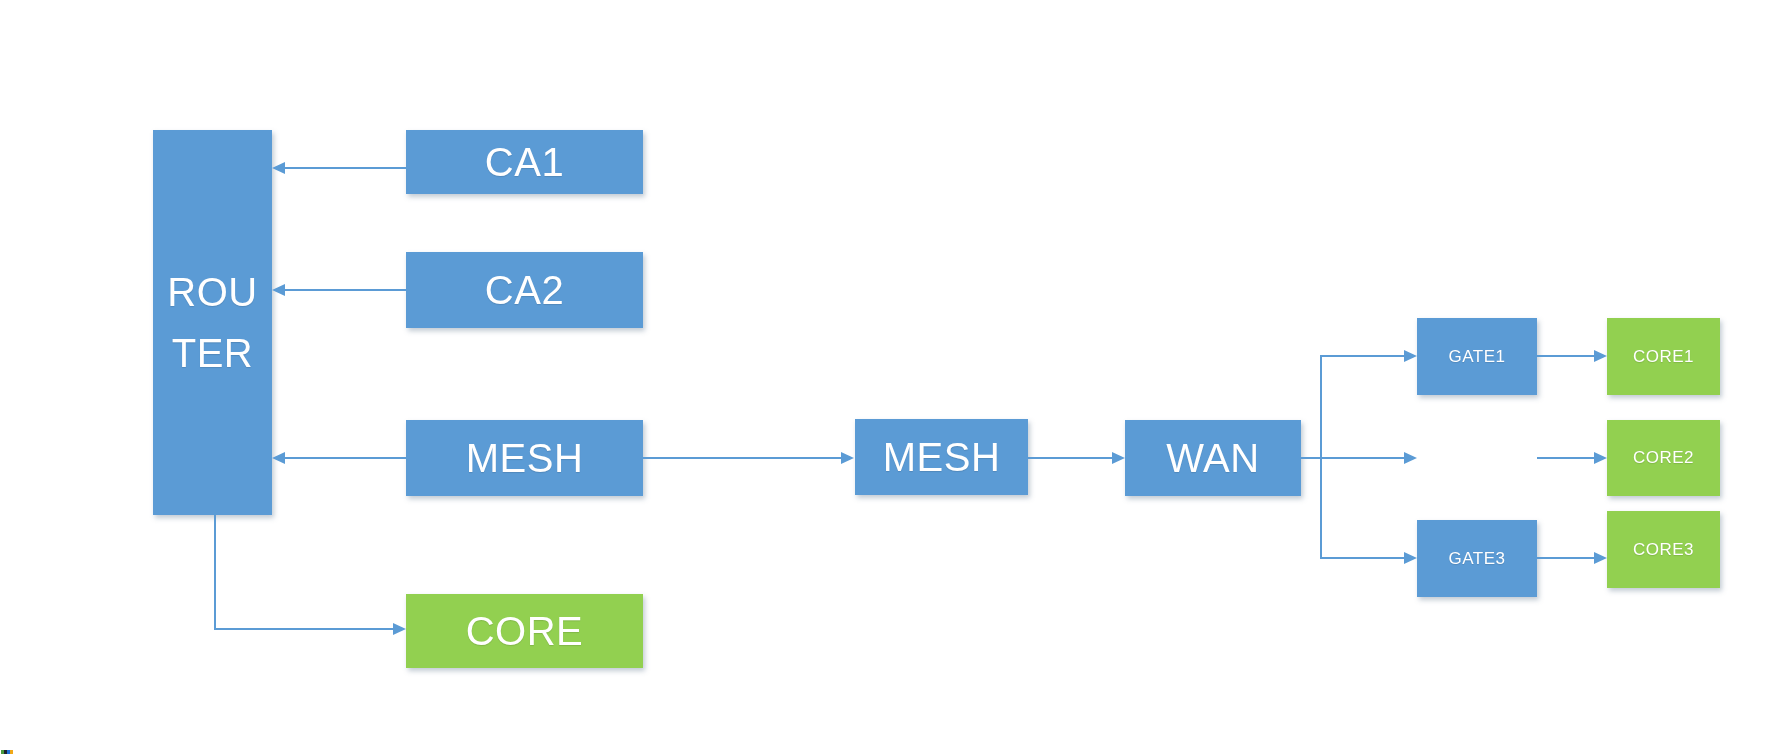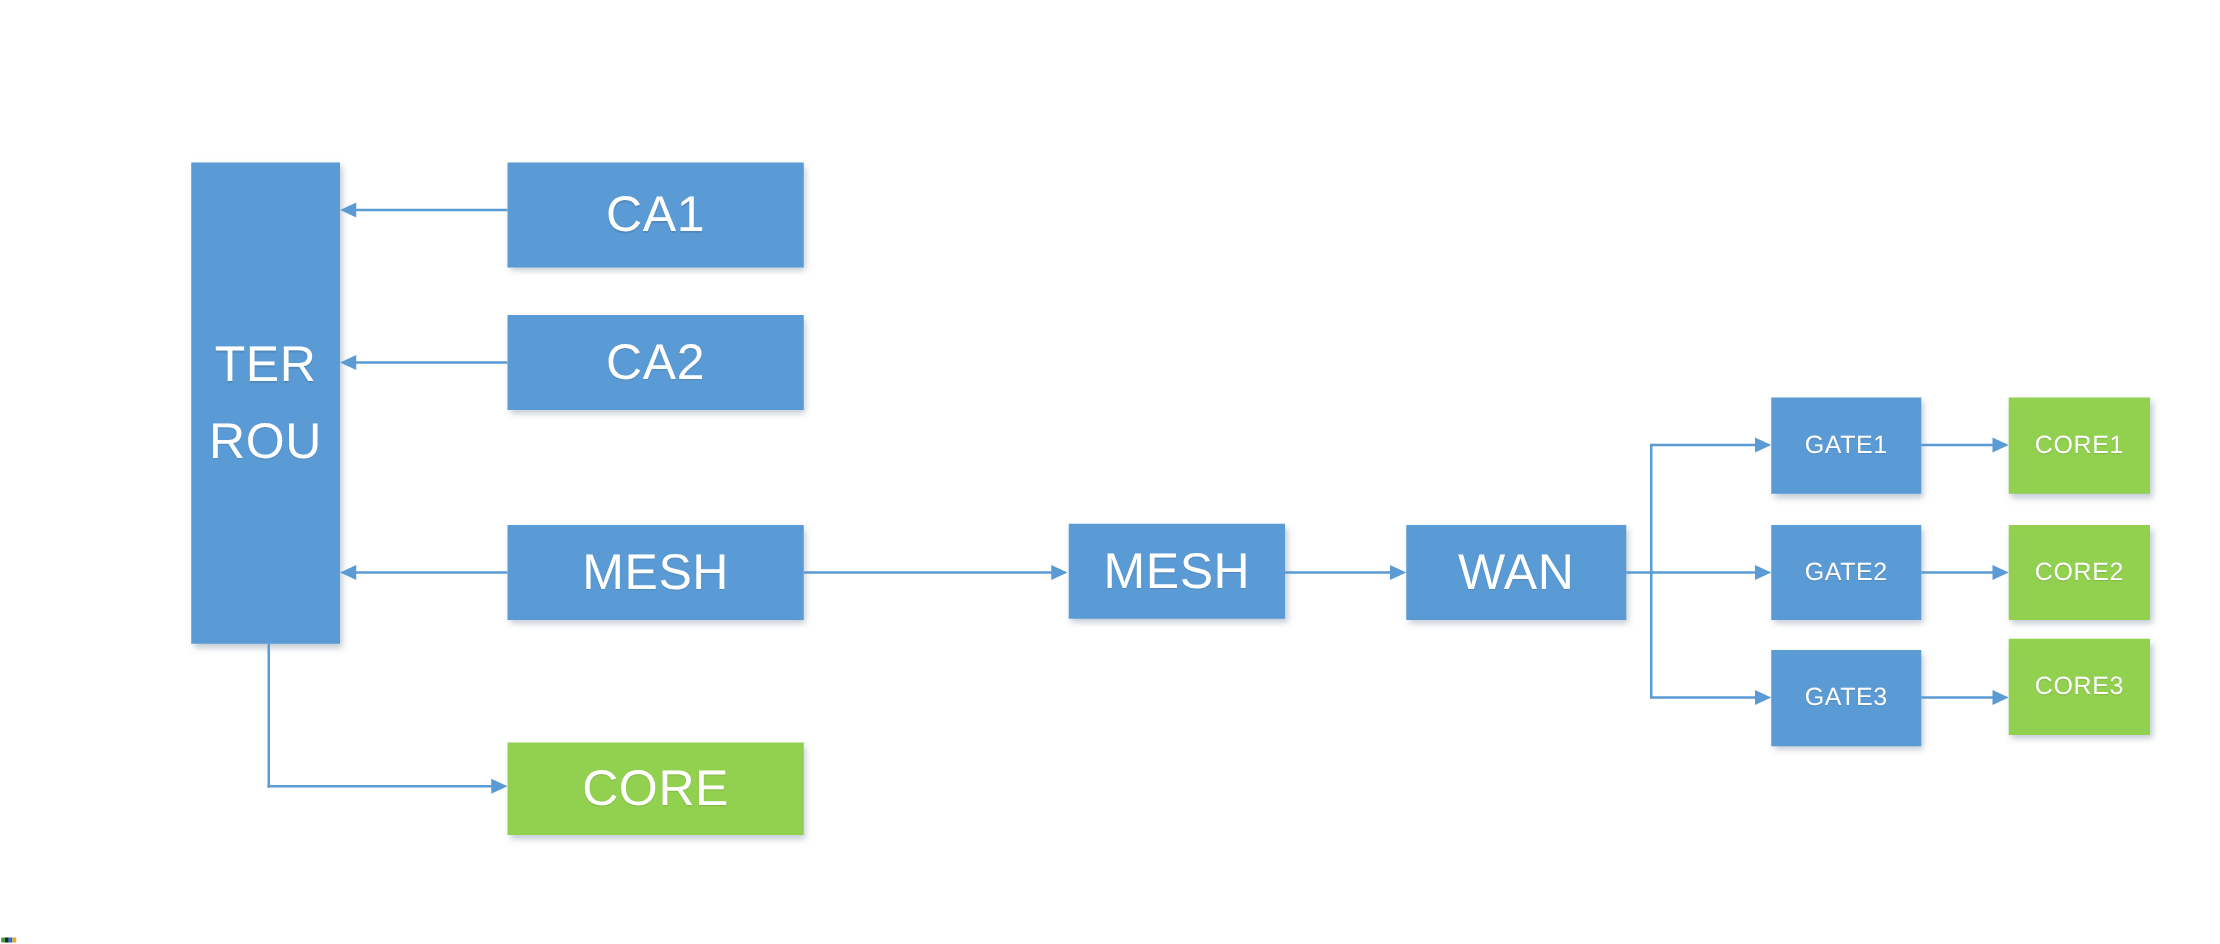--- a/index.html
+++ b/index.html
@@ -24,31 +24,31 @@
     justify-content:center;
     text-align:center;
     color:var(--text);
     box-shadow:2px 3px 5px rgba(120,140,160,0.45);
     text-shadow:0 1px 1px rgba(0,0,0,0.12);
     box-sizing:border-box;
   }
   .blue{background:var(--blue);}
   .green{background:var(--green);}
   .big{font-size:40px;letter-spacing:0.5px;}
-  .small{font-size:20px;letter-spacing:0.5px;}
+  .small{font-size:17px;letter-spacing:0.5px;}
   .stack{display:flex;flex-direction:column;line-height:61px;}
   .hline,.vline{position:absolute;background:var(--line);}
   .hline{height:2px;}
   .vline{width:2px;}
   .arr{position:absolute;width:0;height:0;}
   .arr-left{border-top:6px solid transparent;border-bottom:6px solid transparent;border-right:13px solid var(--line);}
   .arr-right{border-top:6px solid transparent;border-bottom:6px solid transparent;border-left:13px solid var(--line);}
   
   #n-router{left:153px;top:130px;width:119px;height:385px;}
-  #n-ca1{left:406px;top:130px;width:237px;height:84px;text-align:center;}
+  #n-ca1{left:406px;top:130px;width:237px;height:64px;text-align:center;}
   #n-ca2{left:406px;top:252px;width:237px;height:76px;}
   #n-mesh-left{left:406px;top:420px;width:237px;height:76px;}
   #n-mesh-mid{left:855px;top:419px;width:173px;height:76px;}
   #n-wan{left:1125px;top:420px;width:176px;height:76px;}
   #n-gate1{left:1417px;top:318px;width:120px;height:77px;}
   #n-gate2{left:1417px;top:420px;width:120px;height:76px;}
   #n-gate3{left:1417px;top:520px;width:120px;height:77px;}
   #n-core1{left:1607px;top:318px;width:113px;height:77px;}
   #n-core2{left:1607px;top:420px;width:113px;height:76px;justify-content:center;}
   #n-core3{left:1607px;top:511px;width:113px;height:77px;}
@@ -61,22 +61,22 @@
   #artifact .a3{background:#1e6fd9;}
   #artifact .a4{background:#f0a818;}
 </style>
 </head>
 <body>
 
 <div id="canvas">
 
   <div id="n-router" class="box blue big">
     <div class="stack">
+      <span>ROU</span>
       <span>TER</span>
-      <span>ROU</span>
     </div>
   </div>
 
   <div id="n-ca1" class="box blue big">
     <span>CA1</span>
   </div>
 
   <div id="n-ca2" class="box blue big">
     <span>CA2</span>
   </div>
@@ -90,23 +90,20 @@
   </div>
 
   <div id="n-wan" class="box blue big">
     <span>WAN</span>
   </div>
 
   <div id="n-gate1" class="box blue small">
     <span>GATE1</span>
   </div>
 
-  <div id="n-gate2" class="box blue small">
-    <span>GATE2</span>
-  </div>
 
   <div id="n-gate3" class="box blue small">
     <span>GATE3</span>
   </div>
 
   <div id="n-core1" class="box green small">
     <span>CORE1</span>
   </div>
 
   <div id="n-core2" class="box green small">

